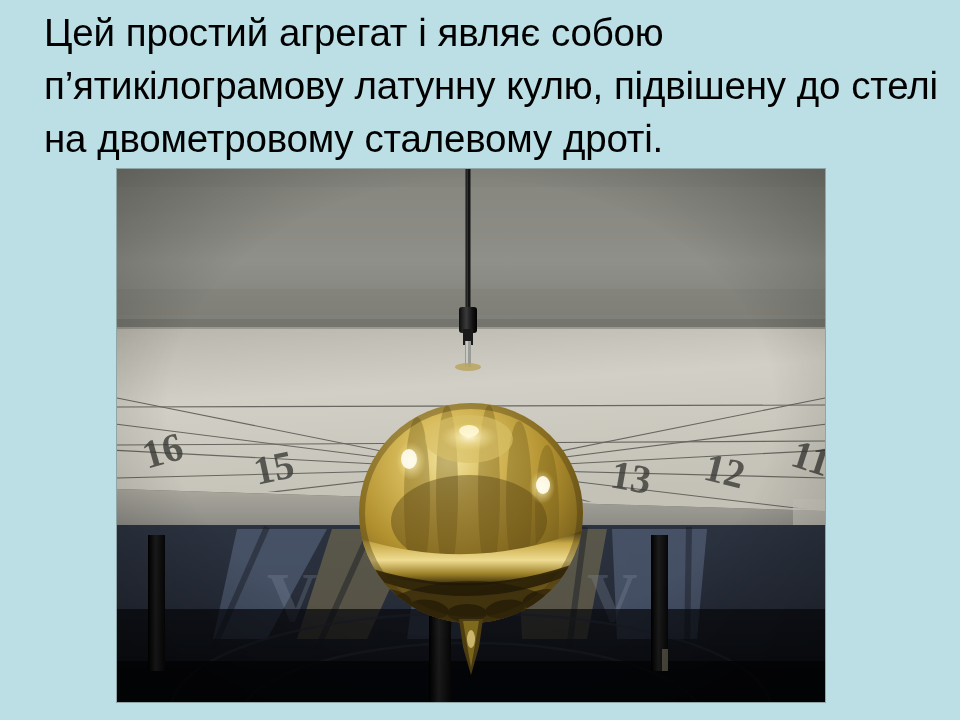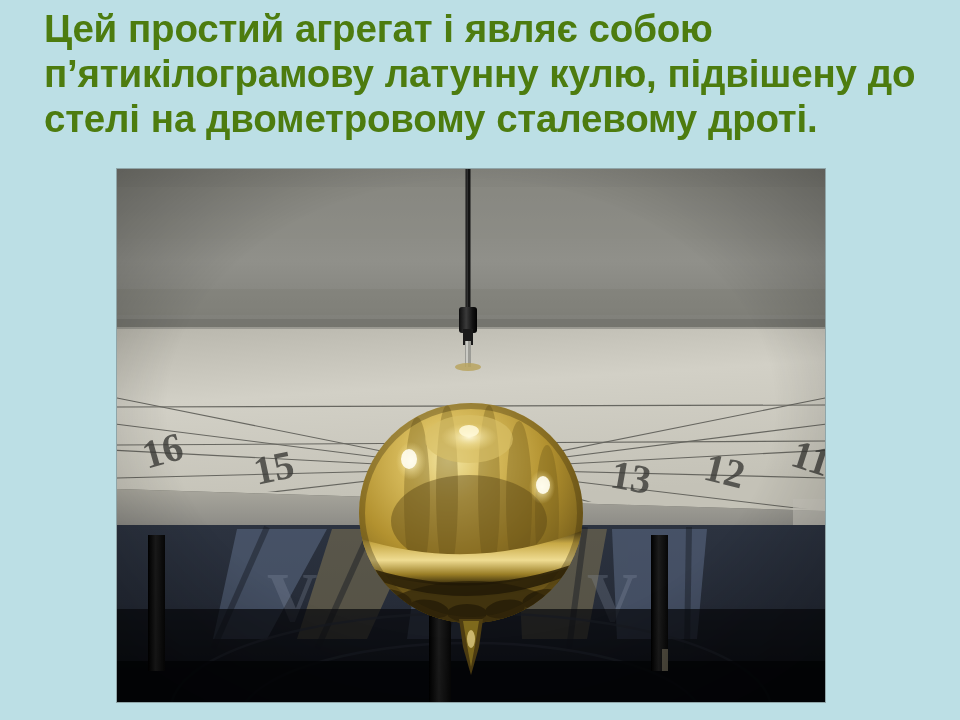--- a/index.html
+++ b/index.html
@@ -22,24 +22,24 @@
     box-sizing: border-box;
   }
 
   
   .caption {
     position: absolute;
     left: 44px;
     top: 6px;
     width: 900px;
     font-size: 38.5px;
-    font-weight: bold;
-    line-height: 45px;
+    font-weight: normal;
+    line-height: 53px;
     letter-spacing: -0.2px;
-    color: #4d7c0f;
+    color: #000000;
     white-space: pre-wrap;
     word-spacing: 0.5px;
   }
 
   
   .photo-frame {
     position: absolute;
     left: 117px;
     top: 169px;
     width: 708px;

